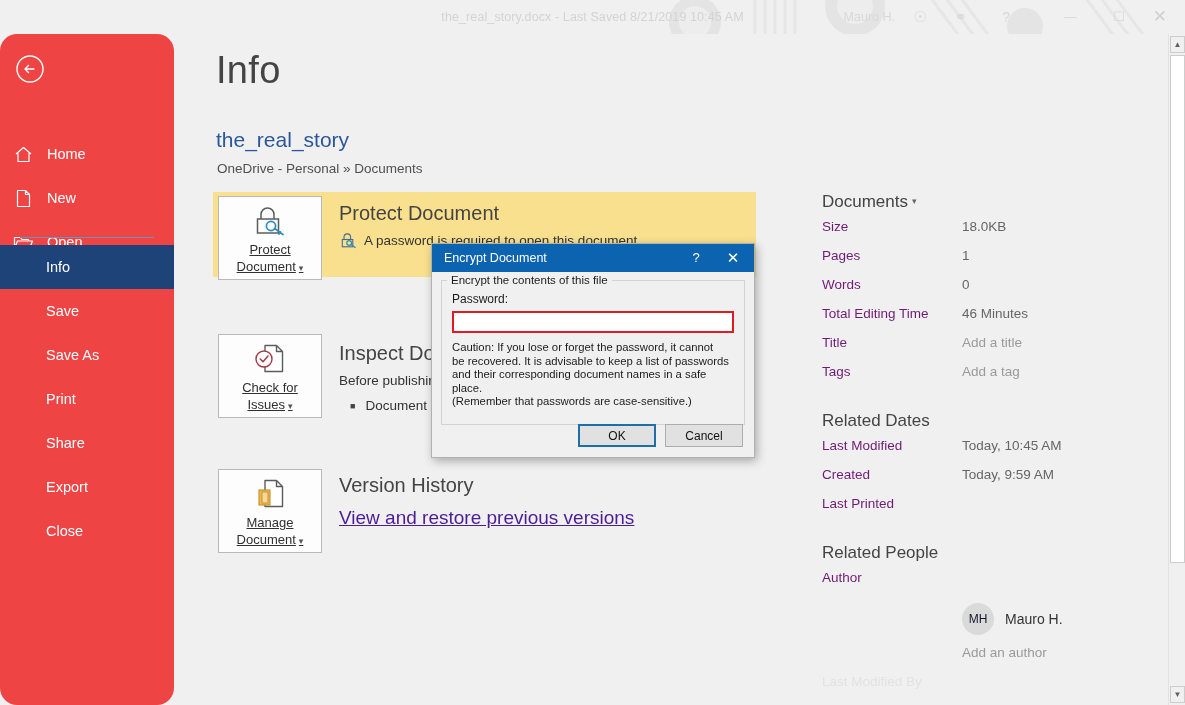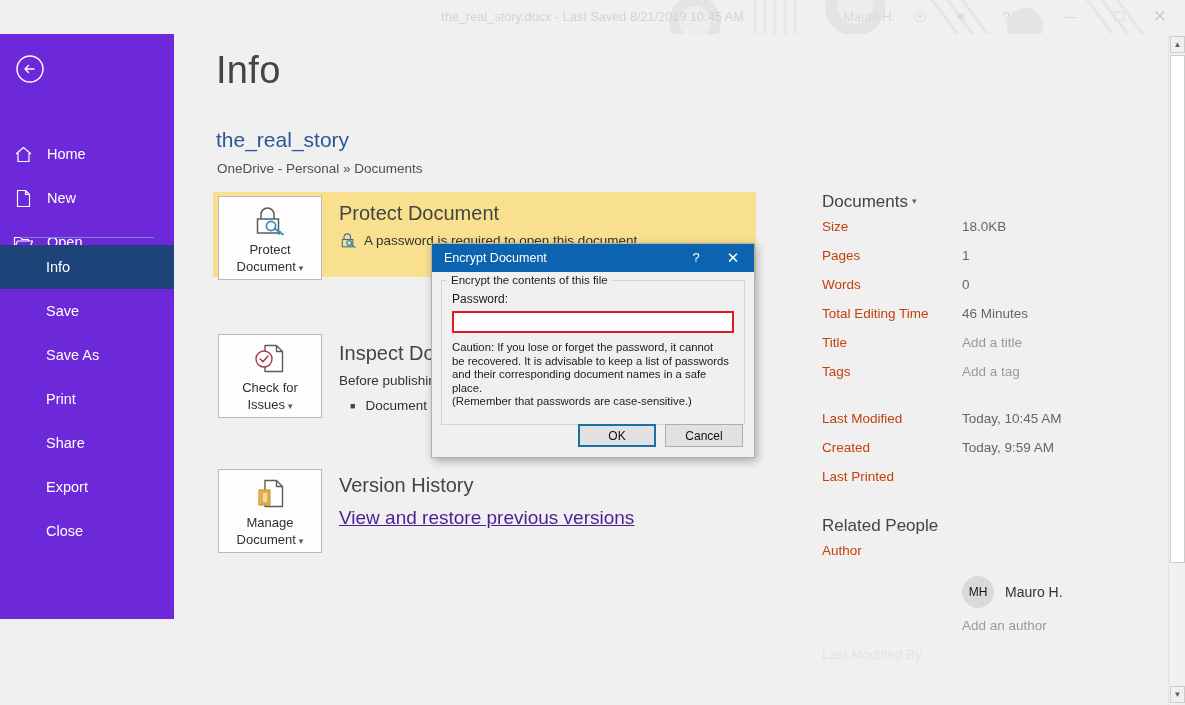--- a/index.html
+++ b/index.html
@@ -32,22 +32,23 @@
   #tb-user { right: 290px; }
   #tb-acct-icon { right: 258px; font-size: 15px; }
   #tb-ribbon-icon { right: 218px; font-size: 15px; }
   #tb-help { right: 175px; font-size: 14px; }
   #tb-min { right: 108px; font-size: 13px; }
   #tb-restore { right: 60px; font-size: 13px; }
   #tb-close { right: 18px; font-size: 17px; color: #d0d0d0; }
 
   
   #sidebar {
-    position: absolute; top: 34px; left: 0; width: 174px; height: 585px;
-    background: #6d28d9;
+    position: absolute; top: 34px; left: 0; width: 174px; height: 671px;
+    background: #ef4444;
+    border-radius: 17px;
   }
   #back-btn {
     position: absolute; top: 20px; left: 15px;
     width: 30px; height: 30px;
     cursor: pointer;
   }
   .nav-item {
     position: absolute; left: 0; width: 174px; height: 44px;
     display: flex; align-items: center;
     color: #ffffff; font-size: 14.5px; cursor: pointer;
@@ -92,21 +93,21 @@
     position: absolute;
     width: 104px; height: 84px;
     background: #fdfdfd; border: 1px solid #b9b9b9;
     display: flex; flex-direction: column;
     align-items: center; justify-content: flex-start;
     cursor: pointer;
   }
   .card-btn .card-ico { margin-top: 7px; height: 34px; }
   .card-btn .card-lbl {
     margin-top: 3px; font-size: 13px; color: #303030;
-    text-align: center; line-height: 17px;
+    text-align: center; line-height: 17px; text-decoration: underline;
   }
   .sect-title {
     position: absolute; font-size: 20px; color: #444; font-weight: 400;
   }
   .sect-desc { position: absolute; font-size: 13.5px; color: #333; }
   .sect-link {
     position: absolute; font-size: 19px; color: #4c1d95;
     text-decoration: underline; cursor: pointer;
   }
 
@@ -116,21 +117,21 @@
     font-size: 17px; color: #444; font-weight: 400;
     margin-bottom: 7px; position: relative;
   }
   .grp-head .caret {
     font-size: 9px; color: #666; vertical-align: 3px; margin-left: 4px;
   }
   .prop-row {
     display: flex; height: 29px; align-items: flex-start;
     font-size: 13.5px;
   }
-  .prop-key { width: 140px; color: #c2410c; flex: 0 0 140px; }
+  .prop-key { width: 140px; color: #701a75; flex: 0 0 140px; }
   .prop-val { color: #666; }
   .prop-val.ph { color: #9a9a9a; cursor: pointer; }
   .grp-gap { height: 18px; }
   #author-row {
     display: flex; align-items: center; margin-top: 4px; padding-left: 140px;
   }
   #avatar {
     width: 32px; height: 32px; border-radius: 50%;
     background: #dadada; color: #0f172a;
     font-size: 12px; display: flex; align-items: center; justify-content: center;
@@ -414,20 +415,21 @@
       <span class="prop-key">Title</span>
       <span class="prop-val ph">Add a title</span>
     </div>
     <div class="prop-row">
       <span class="prop-key">Tags</span>
       <span class="prop-val ph">Add a tag</span>
     </div>
 
     <div class="grp-gap"></div>
 
+    <div class="grp-head">Related Dates</div>
     <div class="prop-row">
       <span class="prop-key">Last Modified</span>
       <span class="prop-val">Today, 10:45 AM</span>
     </div>
     <div class="prop-row">
       <span class="prop-key">Created</span>
       <span class="prop-val">Today, 9:59 AM</span>
     </div>
     <div class="prop-row">
       <span class="prop-key">Last Printed</span>

